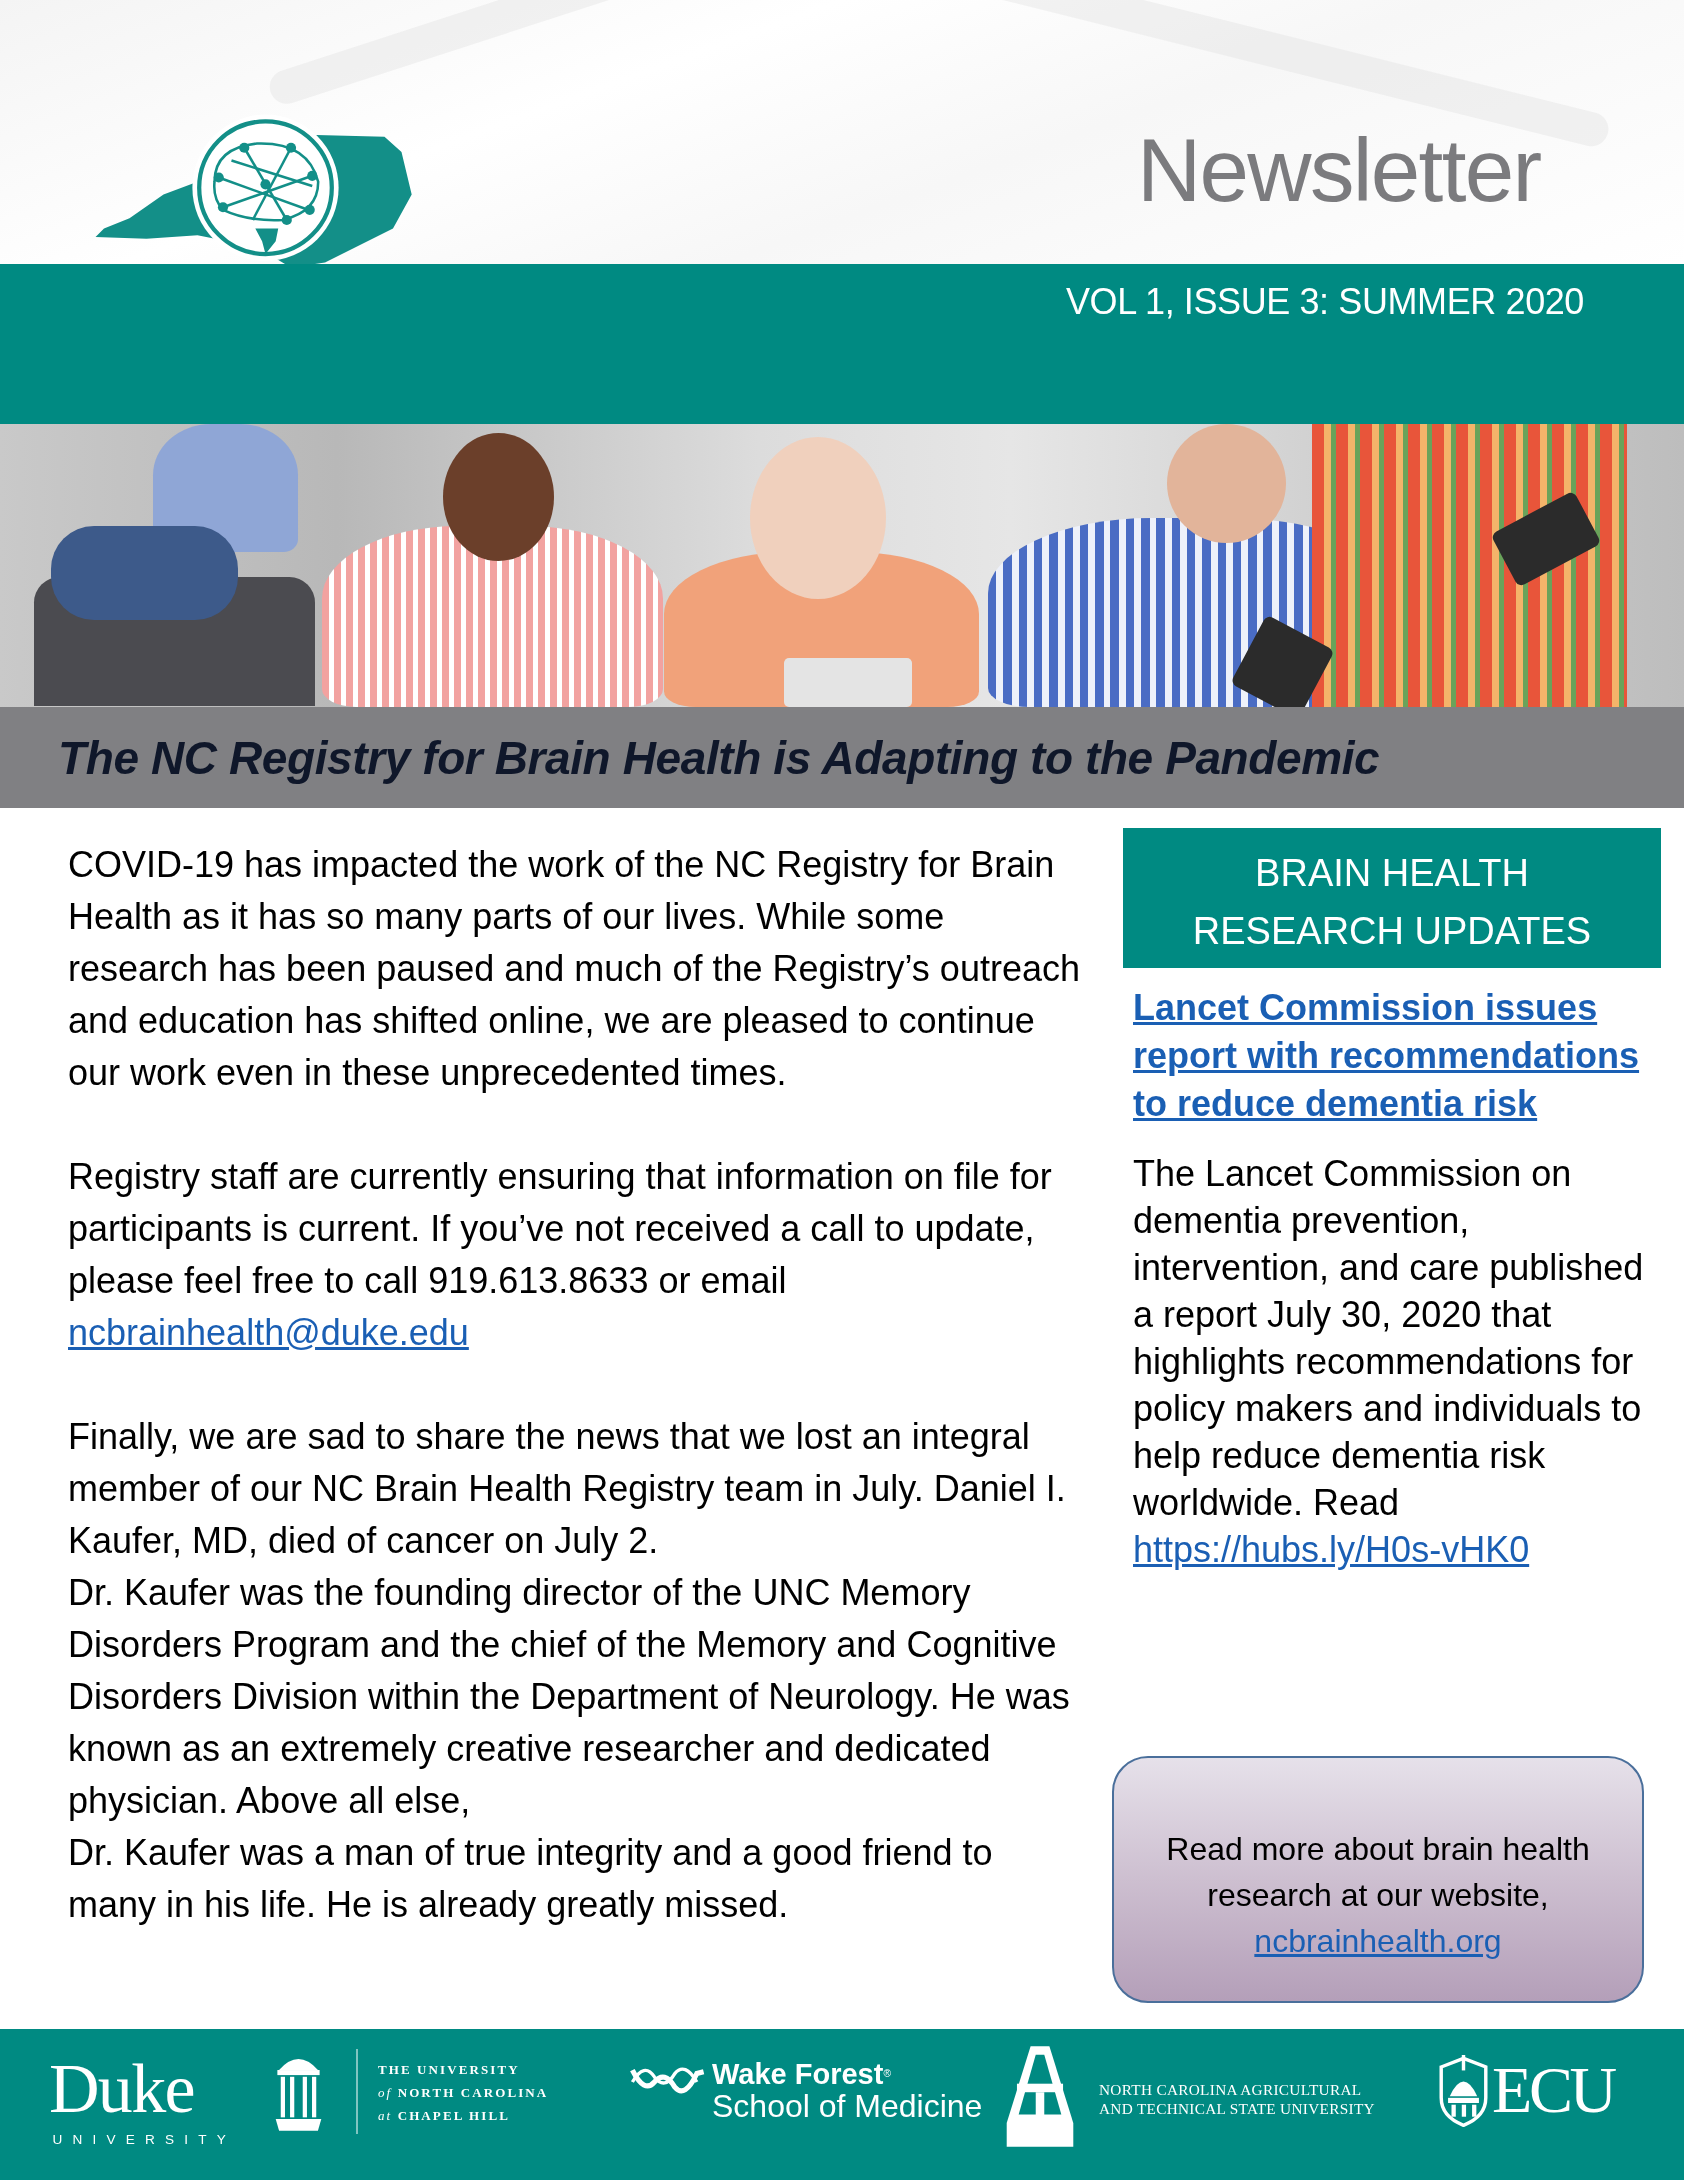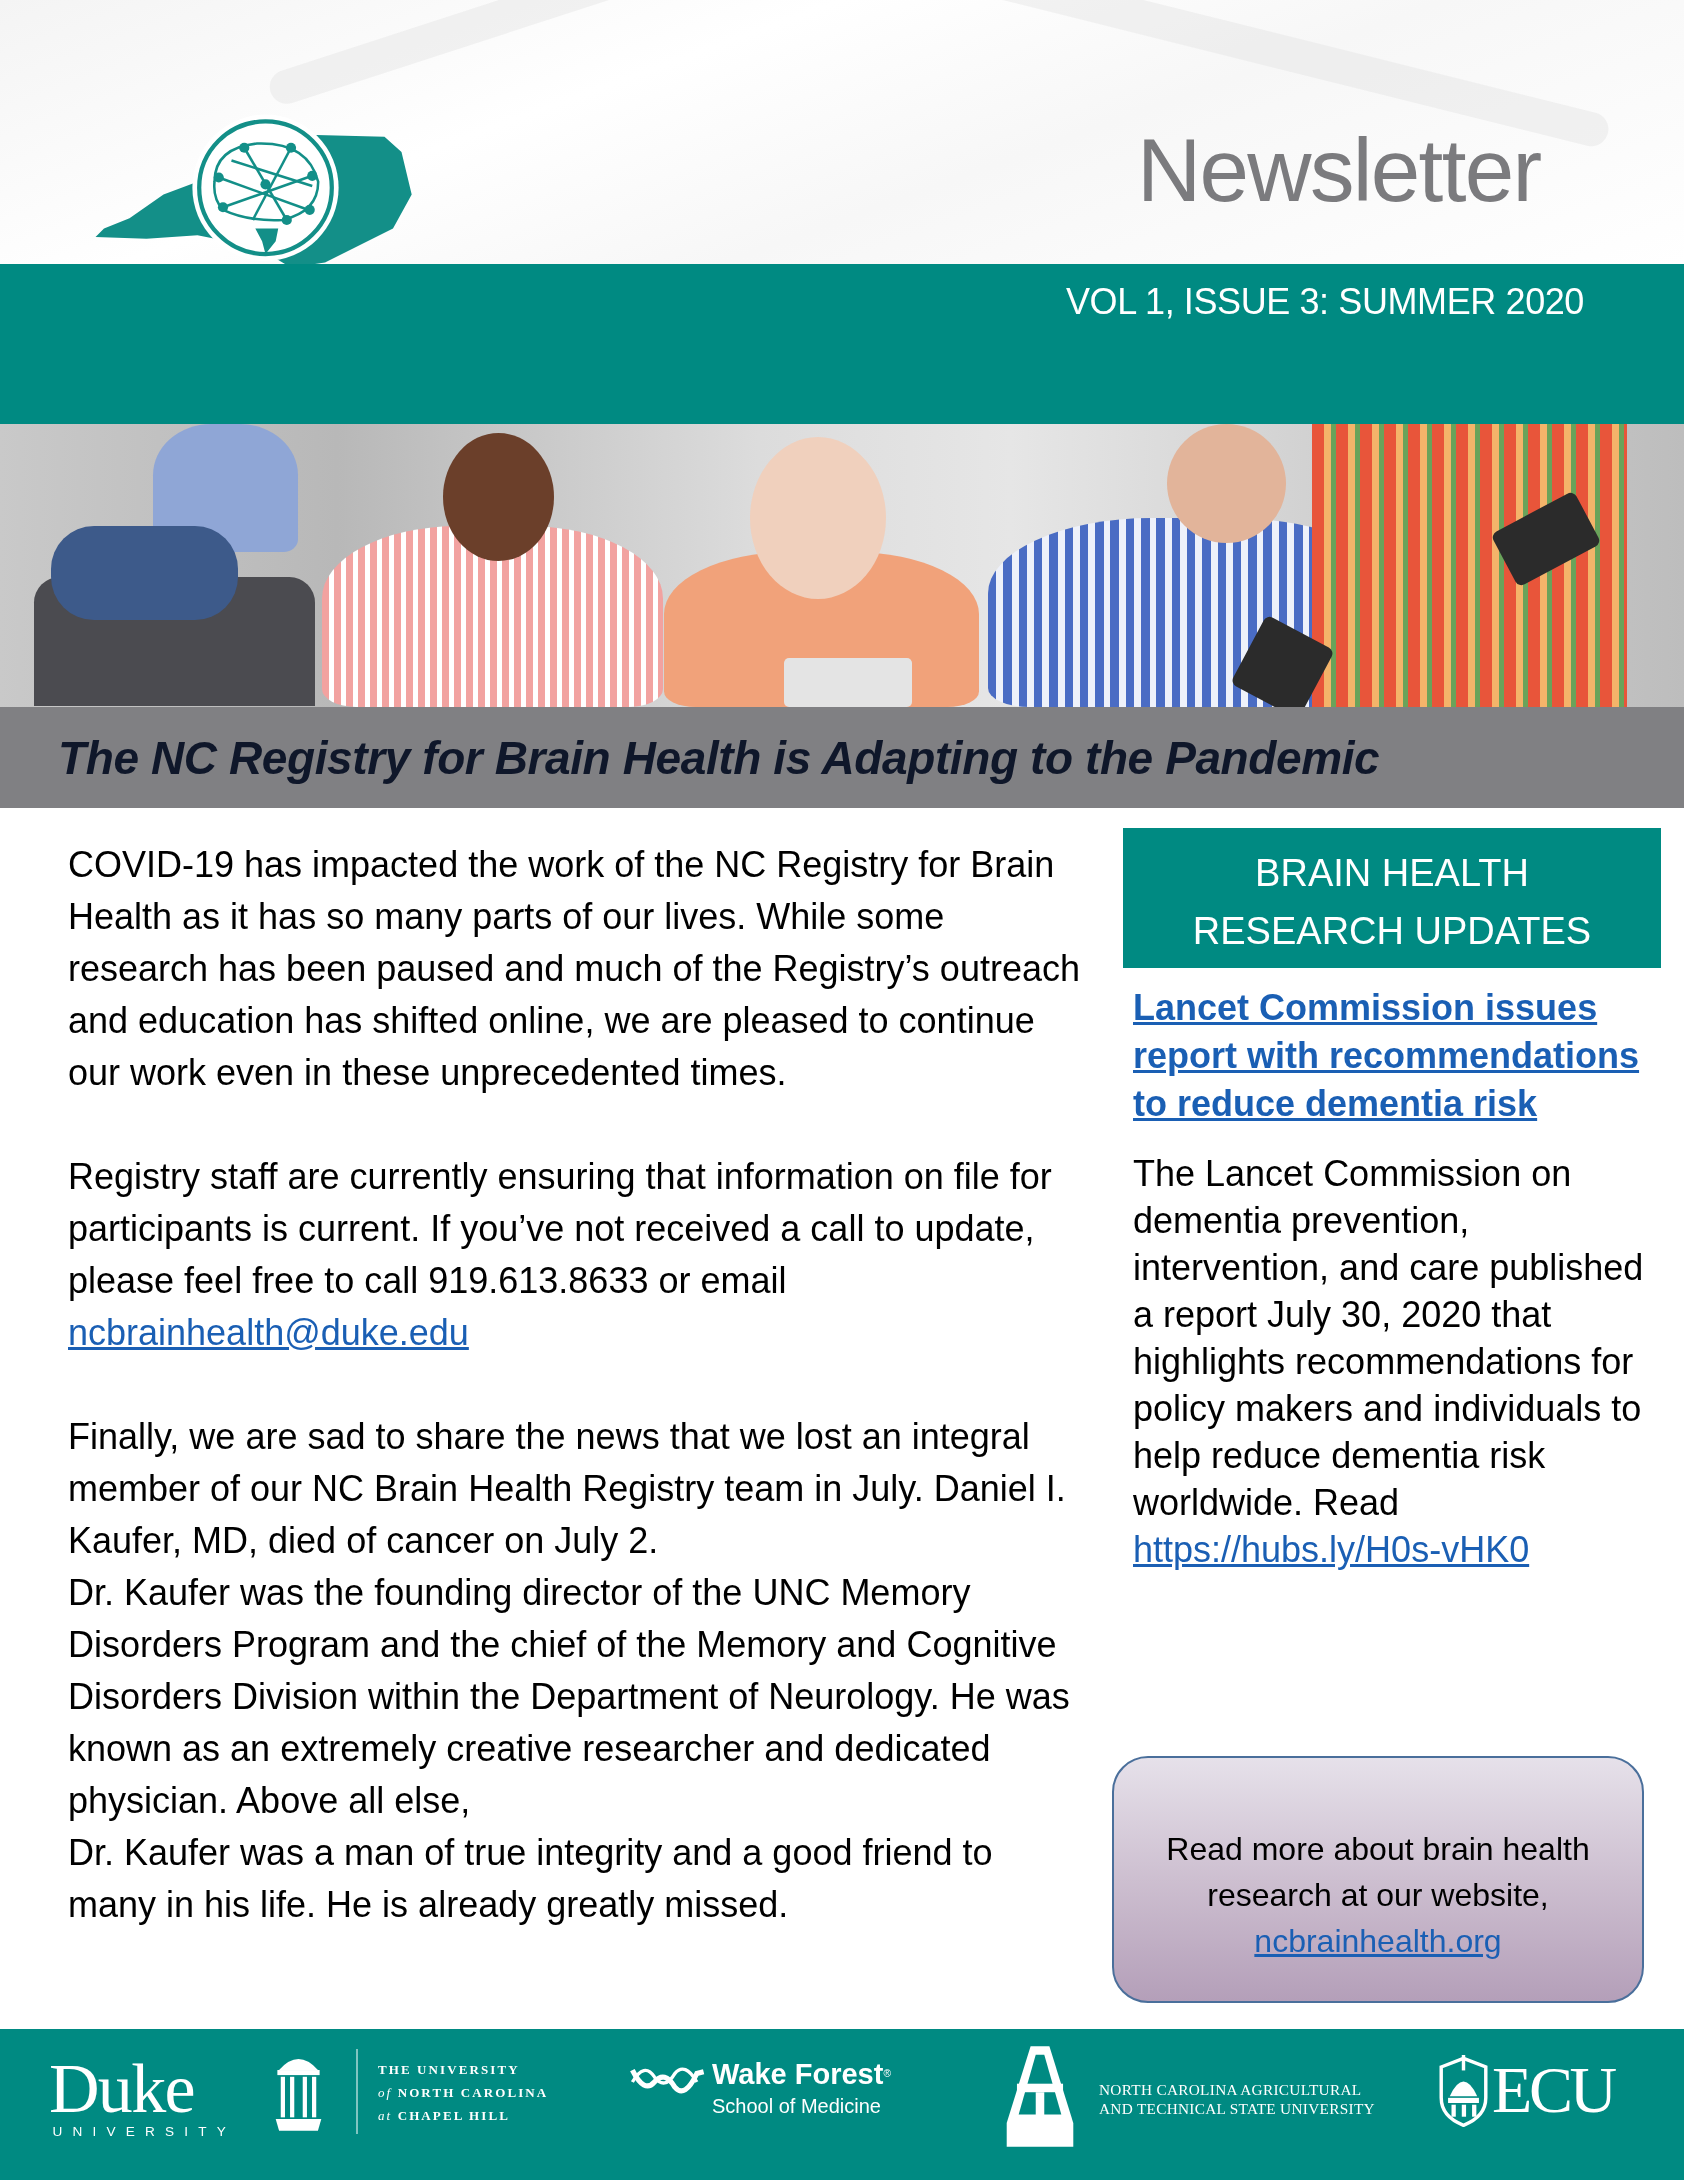--- a/index.html
+++ b/index.html
@@ -40,30 +40,30 @@
   .sidebar-article .body { margin-top: 22px; font-size: 36px; line-height: 47px; color: #000; }
 
   .cta-box { position: absolute; left: 1112px; top: 1756px; width: 532px; height: 247px; border: 2.6px solid #4a6f9b;
     border-radius: 36px; background: linear-gradient(180deg, #e6e1ea 0%, #cdbfd0 50%, #b49fb9 100%);
     text-align: center; font-size: 32px; line-height: 46px; padding-top: 68px; }
 
   
   .footer { position: absolute; left: 0; top: 2029px; width: 1685px; height: 152px; background: #008a82; color: #fff; }
   .duke { position: absolute; left: 49px; top: 25.6px; }
   .duke .word { font-family: "Liberation Serif", serif; font-size: 70px; line-height: 68px; letter-spacing: -1.7px; }
-  .duke .sub { font-size: 13.6px; letter-spacing: 10.2px; margin-top: 1px; padding-left: 3.4px; }
+  .duke .sub { font-size: 13.6px; letter-spacing: 10.2px; margin-top: 9px; padding-left: 3.4px; }
   .unc-icon { position: absolute; left: 274px; top: 22px; width: 49px; height: 82px; }
   .unc-divider { position: absolute; left: 356px; top: 20.4px; width: 1.7px; height: 85px; background: rgba(255,255,255,0.5); }
   .unc-text { position: absolute; left: 378px; top: 29px; font-family: "Liberation Serif", serif; font-size: 13px; line-height: 23px; letter-spacing: 2.1px; font-weight: bold; }
   .unc-text i { font-weight: normal; }
   .wf-icon { position: absolute; left: 629px; top: 36px; width: 78px; height: 34px; }
   .wf-text { position: absolute; left: 712px; top: 29px; }
   .wf-text .l1 { font-size: 29px; font-weight: bold; line-height: 32px; }
   .wf-text .l1 sup { font-size: 10.2px; font-weight: normal; vertical-align: top; }
-  .wf-text .l2 { font-size: 20px; line-height: 32px; padding-left: 0px; }
+  .wf-text .l2 { font-size: 32px; line-height: 32px; padding-left: 0px; }
   .at-icon { position: absolute; left: 1005px; top: 17px; width: 70px; height: 101px; }
   .at-text { position: absolute; left: 1099px; top: 51px; font-family: "Liberation Serif", serif; font-size: 15.3px; line-height: 19px; letter-spacing: 0.3px; }
   .ecu-icon { position: absolute; left: 1436px; top: 25.6px; width: 55px; height: 72px; }
   .ecu-text { position: absolute; left: 1492px; top: 22px; font-family: "Liberation Serif", serif; font-size: 66px; letter-spacing: -3.4px; line-height: 77px; }
 </style>
 </head>
 <body>
 
 <div class="header">
   <div class="bg-line" style="left:256px;top:-17px;width:596px;transform:rotate(-18deg);"></div>

